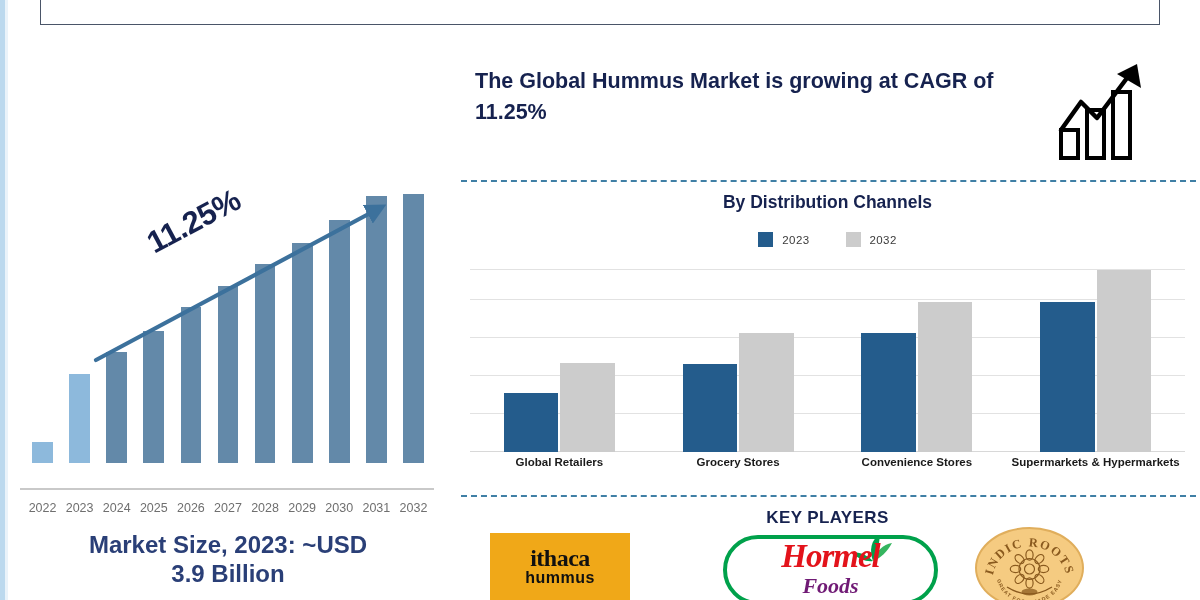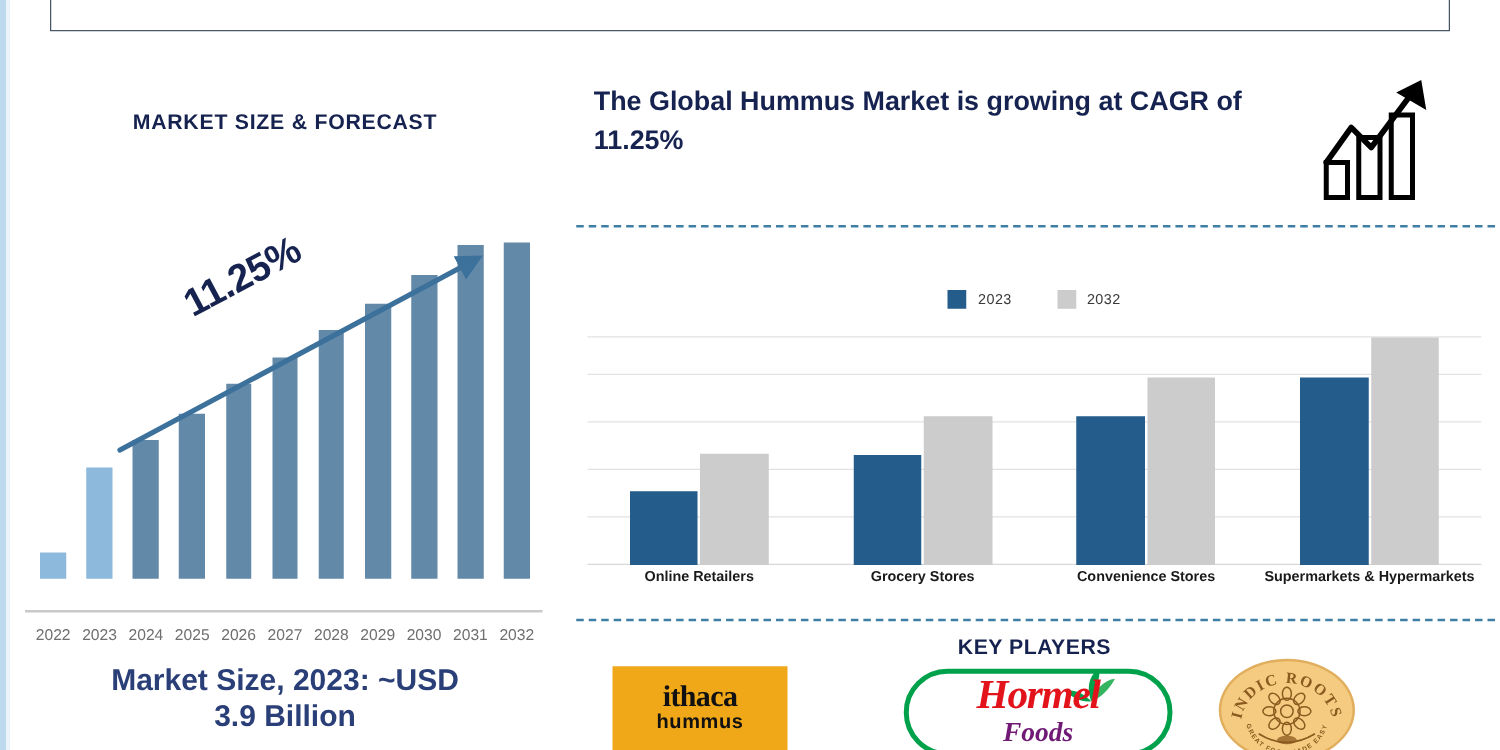--- a/index.html
+++ b/index.html
@@ -142,21 +142,20 @@
 <div class="page">
 
   <div class="edge-strip"></div>
   <div class="edge-strip2"></div>
 
   <div class="header-box"></div>
   <div class="header-title">Global Hummus Market</div>
 
   <div class="left-panel">
 
-    <div class="left-heading">MARKET SIZE &amp; FORECAST</div>
 
     <div class="lchart">
       <div class="lbaseline"></div>
       <div class="lchart-plot" id="lbars">
           <div class="lbar light" title="2022" style="left: 16.16px; width: 20.7709px; height: 21px;"></div>
           <div class="lbar light" title="2023" style="left: 53.2509px; width: 20.7709px; height: 89px;"></div>
           <div class="lbar dark" title="2024" style="left: 90.3418px; width: 20.7709px; height: 111px;"></div>
           <div class="lbar dark" title="2025" style="left: 127.433px; width: 20.7709px; height: 132px;"></div>
           <div class="lbar dark" title="2026" style="left: 164.524px; width: 20.7709px; height: 156px;"></div>
           <div class="lbar dark" title="2027" style="left: 201.615px; width: 20.7709px; height: 177px;"></div>
@@ -205,20 +204,21 @@
     <svg class="growth-icon" viewBox="0 0 100 105">
       <rect x="6" y="72" width="17" height="28" fill="none" stroke="#000" stroke-width="4"></rect>
       <rect x="32" y="52" width="17" height="48" fill="none" stroke="#000" stroke-width="4"></rect>
       <rect x="58" y="34" width="17" height="66" fill="none" stroke="#000" stroke-width="4"></rect>
       <polyline points="6,72 26,44 42,60 78,12" fill="none" stroke="#000" stroke-width="4.5" stroke-linecap="round" stroke-linejoin="round"></polyline>
       <polygon points="82,6 86,30 62,16" fill="#000"></polygon>
     </svg>
 
     <div class="dash-divider dash-top"></div>
 
+    <div class="dist-title">By Distribution Channels</div>
 
     <div class="legend" id="legend">
         <div class="legend-item">
           <span class="legend-swatch" style="background: rgb(36, 92, 140);"></span>
           <span class="legend-text">2023</span>
         </div>
         <div class="legend-item">
           <span class="legend-swatch" style="background: rgb(204, 204, 204);"></span>
           <span class="legend-text">2032</span>
         </div>
@@ -234,21 +234,21 @@
         <div class="rbar b2023" title="Online Retailers 2023" style="left: 33.8563px; width: 54.5187px; height: 59px;"></div>
         <div class="rbar b2032" title="Online Retailers 2032" style="left: 90.375px; width: 54.5187px; height: 89px;"></div>
         <div class="rbar b2023" title="Grocery Stores 2023" style="left: 212.606px; width: 54.5187px; height: 88px;"></div>
         <div class="rbar b2032" title="Grocery Stores 2032" style="left: 269.125px; width: 54.5187px; height: 119px;"></div>
         <div class="rbar b2023" title="Convenience Stores 2023" style="left: 391.356px; width: 54.5187px; height: 119px;"></div>
         <div class="rbar b2032" title="Convenience Stores 2032" style="left: 447.875px; width: 54.5187px; height: 150px;"></div>
         <div class="rbar b2023" title="Supermarkets &amp; Hypermarkets 2023" style="left: 570.106px; width: 54.5187px; height: 150px;"></div>
         <div class="rbar b2032" title="Supermarkets &amp; Hypermarkets 2032" style="left: 626.625px; width: 54.5187px; height: 182px;"></div>
       </div>
     <div class="rlabels" id="rlabels">
-        <div class="rlabel" style="left: 0px; width: 178.75px;">Online Retailers</div>
+        <div class="rlabel" style="left: 0px; width: 178.75px;">Global Retailers</div>
         <div class="rlabel" style="left: 178.75px; width: 178.75px;">Grocery Stores</div>
         <div class="rlabel" style="left: 357.5px; width: 178.75px;">Convenience Stores</div>
         <div class="rlabel" style="left: 536.25px; width: 178.75px;">Supermarkets &amp; Hypermarkets</div>
       </div>
 
     <div class="dash-divider dash-bottom"></div>
 
     <div class="key-title">KEY PLAYERS</div>
 
     <div class="logos">

